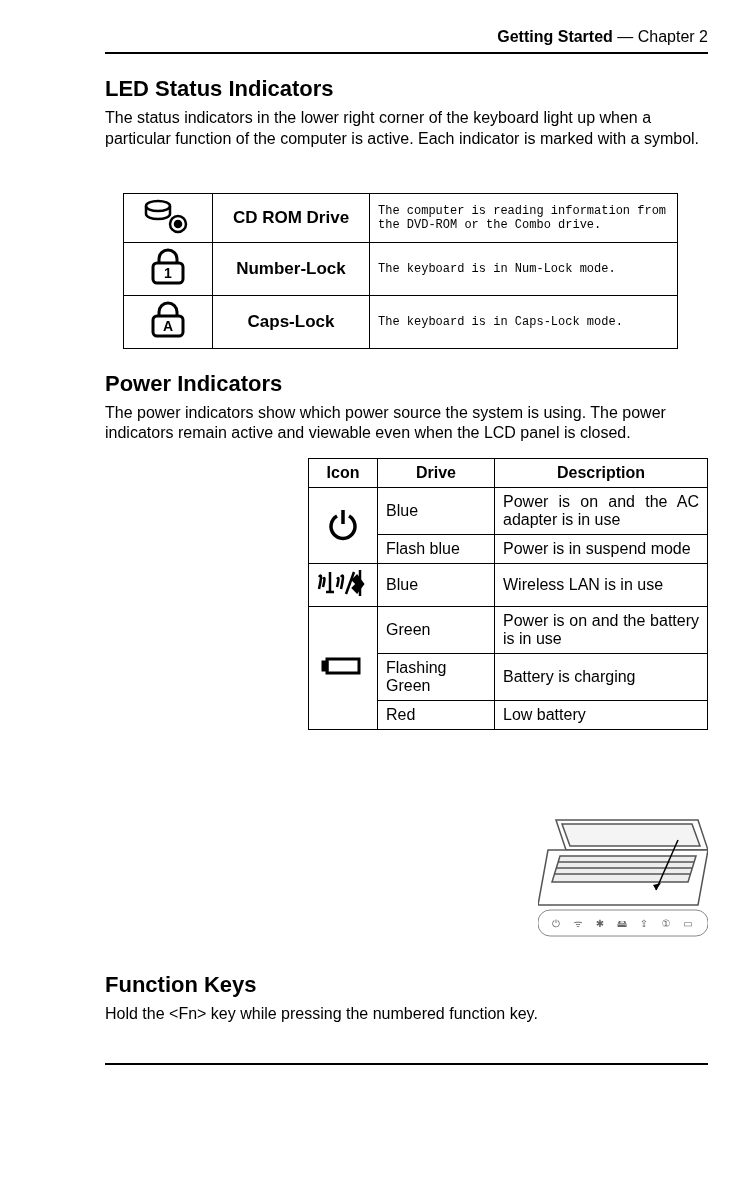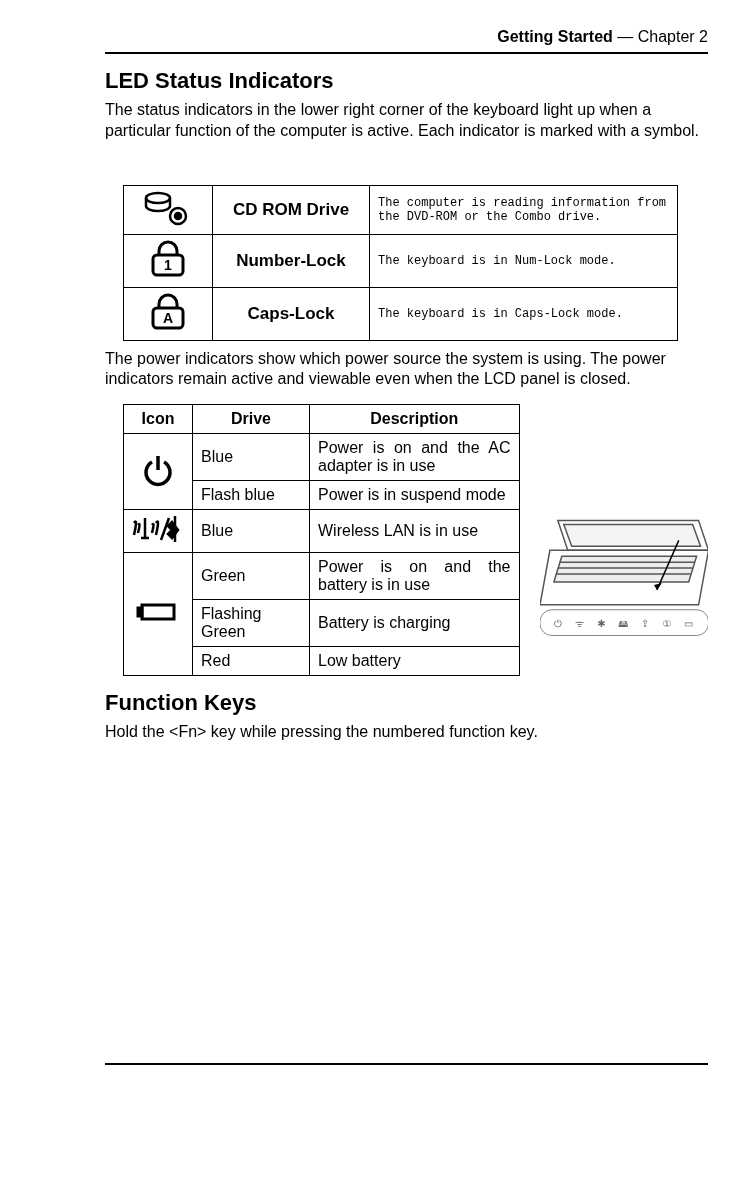--- a/index.html
+++ b/index.html
@@ -22,21 +22,21 @@
   }
   .header-text {
     text-align: right;
     font-size: 16px;
     margin-bottom: 2px;
   }
   .header-text .bold { font-weight: bold; }
   h2.sec {
     font-size: 22px;
     font-weight: bold;
-    margin: 14px 0 6px 0;
+    margin: 22px 0 6px 0;
   }
   p.body {
     font-size: 16px;
     margin: 4px 0 14px 0;
     line-height: 1.3;
   }
   table.indicator {
     border-collapse: collapse;
     width: 92%;
     margin-left: 18px;
@@ -60,22 +60,23 @@
     font-weight: bold;
     font-size: 17px;
   }
   table.indicator td.desc-cell {
     font-size: 12px;
     font-family: Liberation Mono, monospace;
   }
 
   .power-row {
     display: flex;
-    align-items: center;
+    align-items: flex-end;
     margin-left: 18px;
+    flex-direction: column;
   }
   table.power {
     border-collapse: collapse;
     width: 400px;
   }
   table.power th, table.power td {
     border: 1px solid #000;
     padding: 5px 8px;
     font-size: 16px;
     text-align: left;
@@ -162,20 +163,21 @@
           </g>
           <text x="21" y="31" font-size="14" font-family="Arial" font-weight="bold" text-anchor="middle" fill="#000">A</text>
         </svg>
       </td>
       <td class="name-cell">Caps-Lock</td>
       <td class="desc-cell">The keyboard is in Caps-Lock mode.</td>
     </tr>
   </tbody>
     </table>
 
+  <h2 class="sec">Power Indicators</h2>
   <p class="body">The power indicators show which power source the system is using. The power indicators remain active and viewable even when the LCD panel is closed.</p>
 
   <div class="power-row">
     <table class="power">
       <tbody>
           <tr>
         <th>Icon</th>
         <th>Drive</th>
         <th>Description</th>
       </tr>

